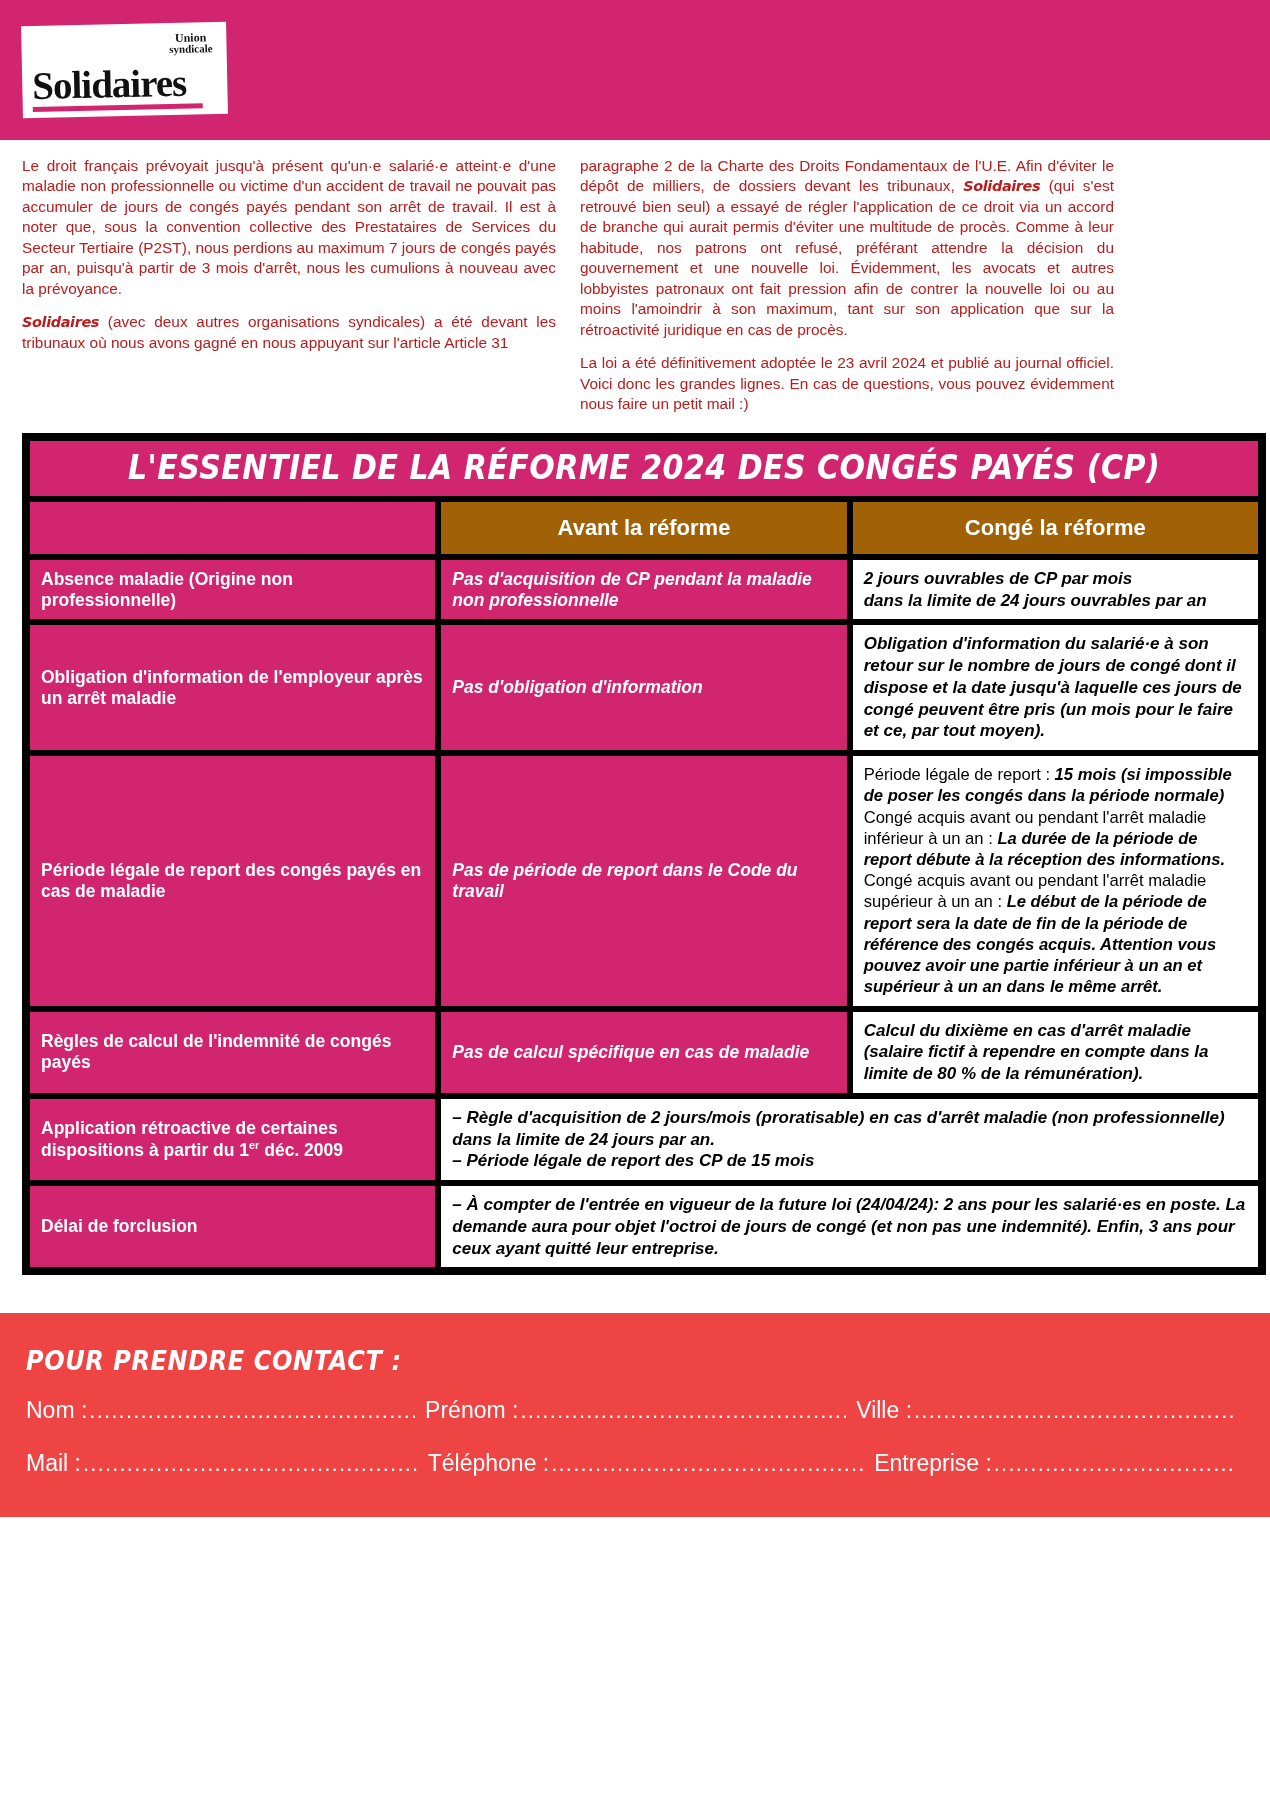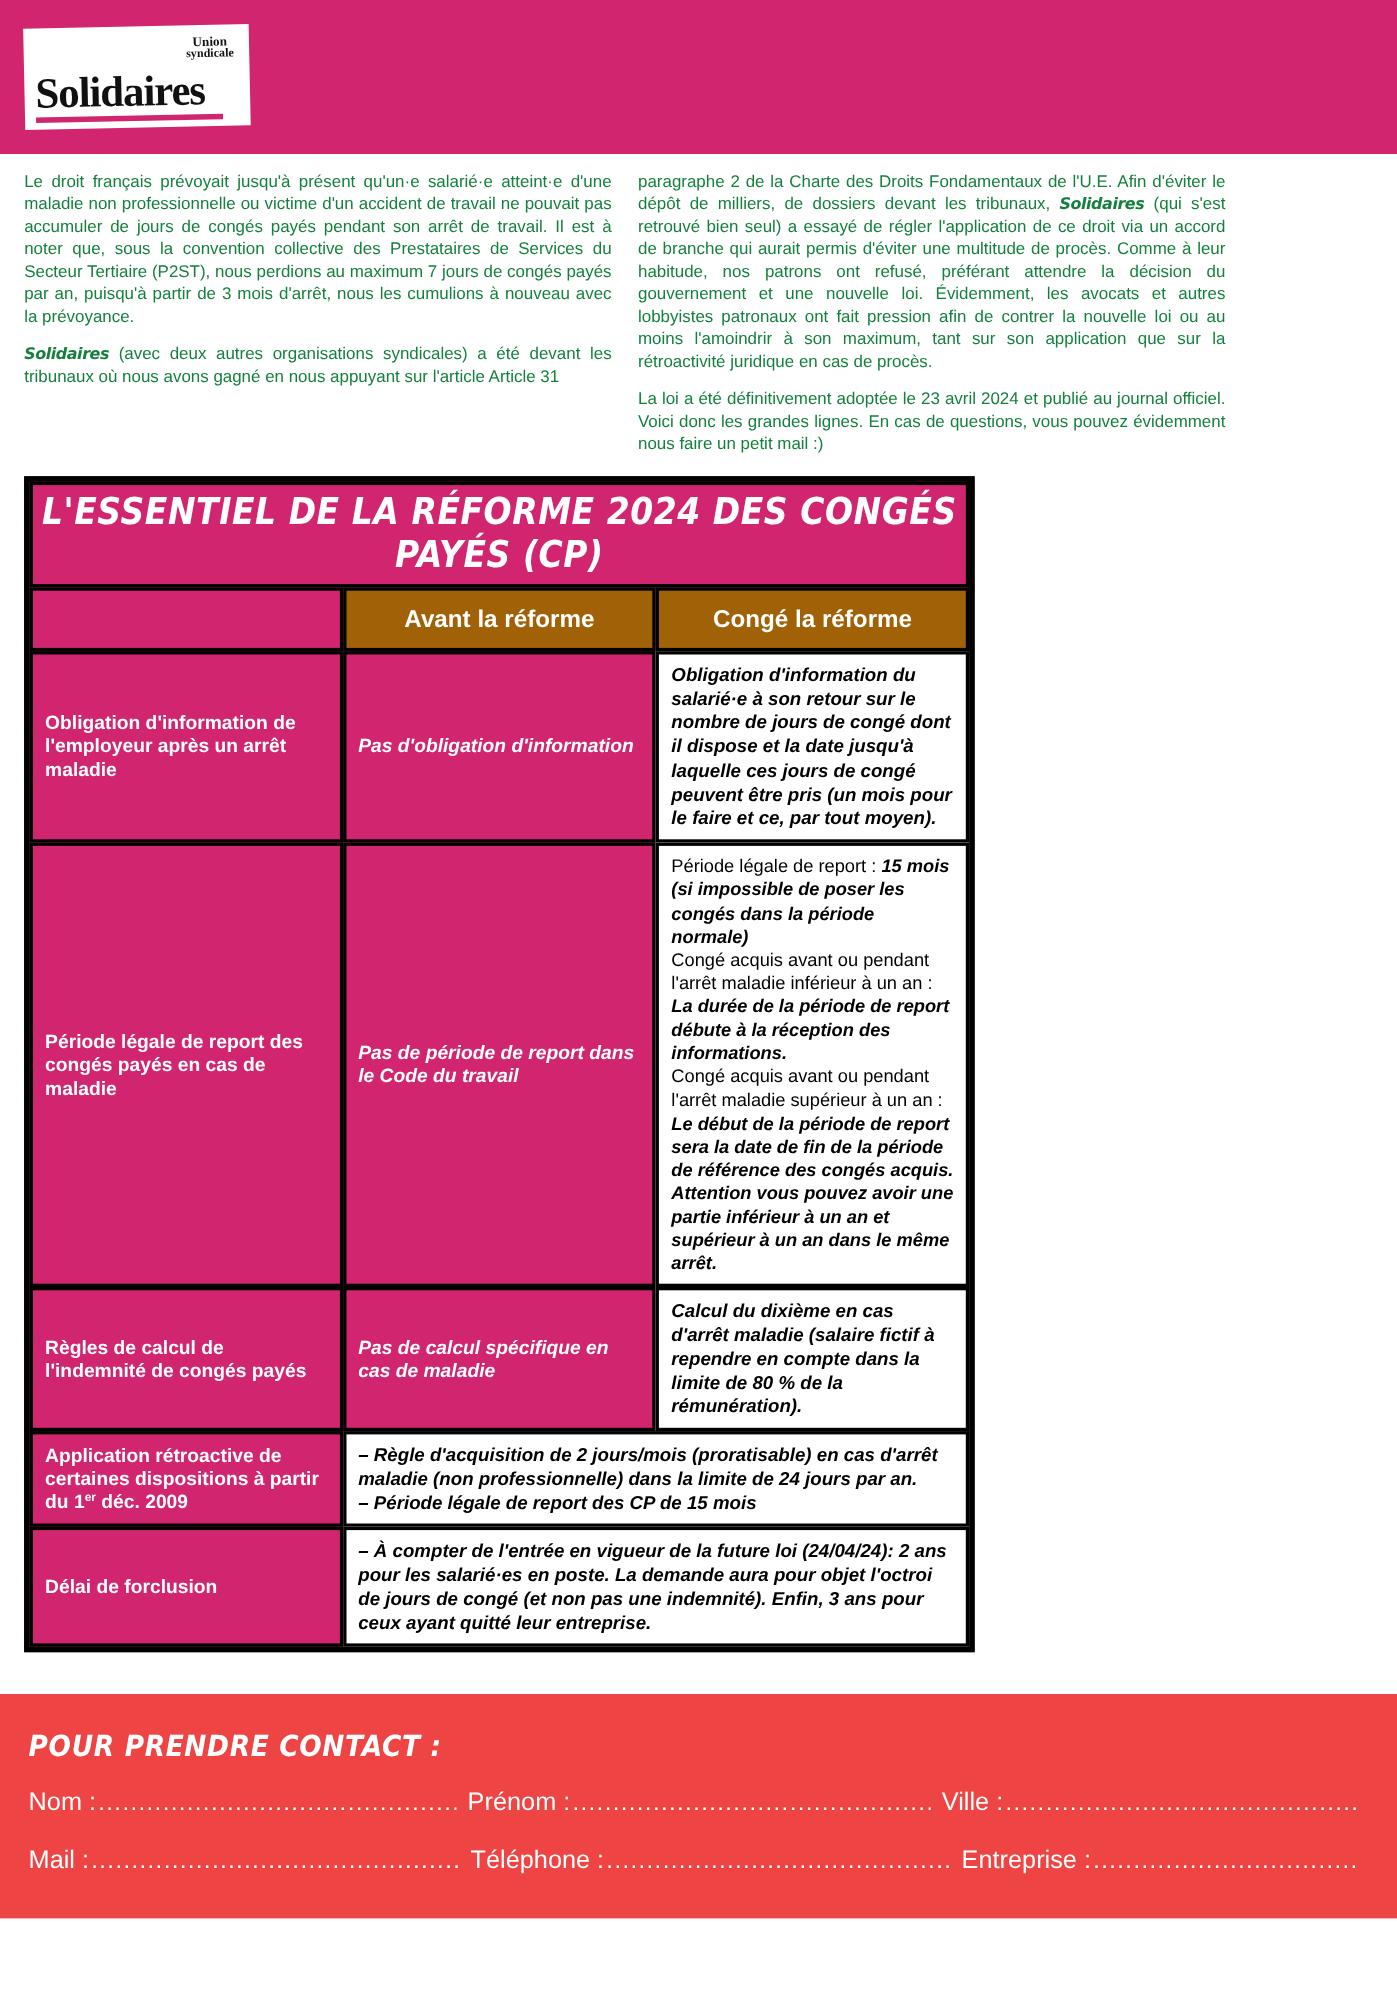--- a/index.html
+++ b/index.html
@@ -83,40 +83,40 @@
     display:flex;
     gap:24px;
     padding:16px 22px 4px 22px;
     box-sizing:border-box;
   }
   .col{width:534px;}
   .col p{
     margin:0 0 0 0;
     font-size:15.4px;
     line-height:1.33;
-    color:#15803d;
+    color:#b91c1c;
     text-align:justify;
     font-family:"Liberation Sans", sans-serif;
   }
   .col p + p{margin-top:0px;}
   .gap-p{margin-top:13px !important;}
   .brand{
     font-family:"DejaVu Sans", sans-serif;
     font-weight:bold;
     font-style:italic;
     font-size:14.5px;
     letter-spacing:-0.4px;
   }
 
   
   .tablewrap{padding:14px 22px 0 22px;box-sizing:border-box;}
   table.reforme{
     border-collapse:separate;
     border-spacing:0;
-    width:864px;
+    width:1244px;
     background:#000;
     border:5px solid #000;
     table-layout:fixed;
   }
   table.reforme td{
     border:3px solid #000;
     vertical-align:middle;
     padding:8px 11px;
     box-sizing:border-box;
   }
@@ -251,20 +251,25 @@
         <td class="banner" colspan="3">
           <span class="btxt">L'essentiel de la réforme 2024 des congés payés (CP)</span>
         </td>
       </tr>
       <tr>
         <td class="hcell blank w1"></td>
         <td class="hcell w2">Avant la réforme</td>
         <td class="hcell w3">Congé la réforme</td>
       </tr>
 
+      <tr>
+        <td class="c-label w1">Absence maladie (Origine non professionnelle)</td>
+        <td class="c-before w2">Pas d'acquisition de CP pendant la maladie non professionnelle</td>
+        <td class="c-after w3">2 jours ouvrables de CP par mois<br>dans la limite de 24 jours ouvrables par an</td>
+      </tr>
 
 
       <tr>
         <td class="c-label w1">Obligation d'information de l'employeur après un arrêt maladie</td>
         <td class="c-before w2">Pas d'obligation d'information</td>
         <td class="c-after w3">Obligation d'information du salarié·e à son retour sur le nombre de jours de congé dont il dispose et la date jusqu'à laquelle ces jours de congé peuvent être pris (un mois pour le faire et ce, par tout moyen).</td>
       </tr>
 
       <tr>
         <td class="c-label w1">Période légale de report des congés payés en cas de maladie</td>

